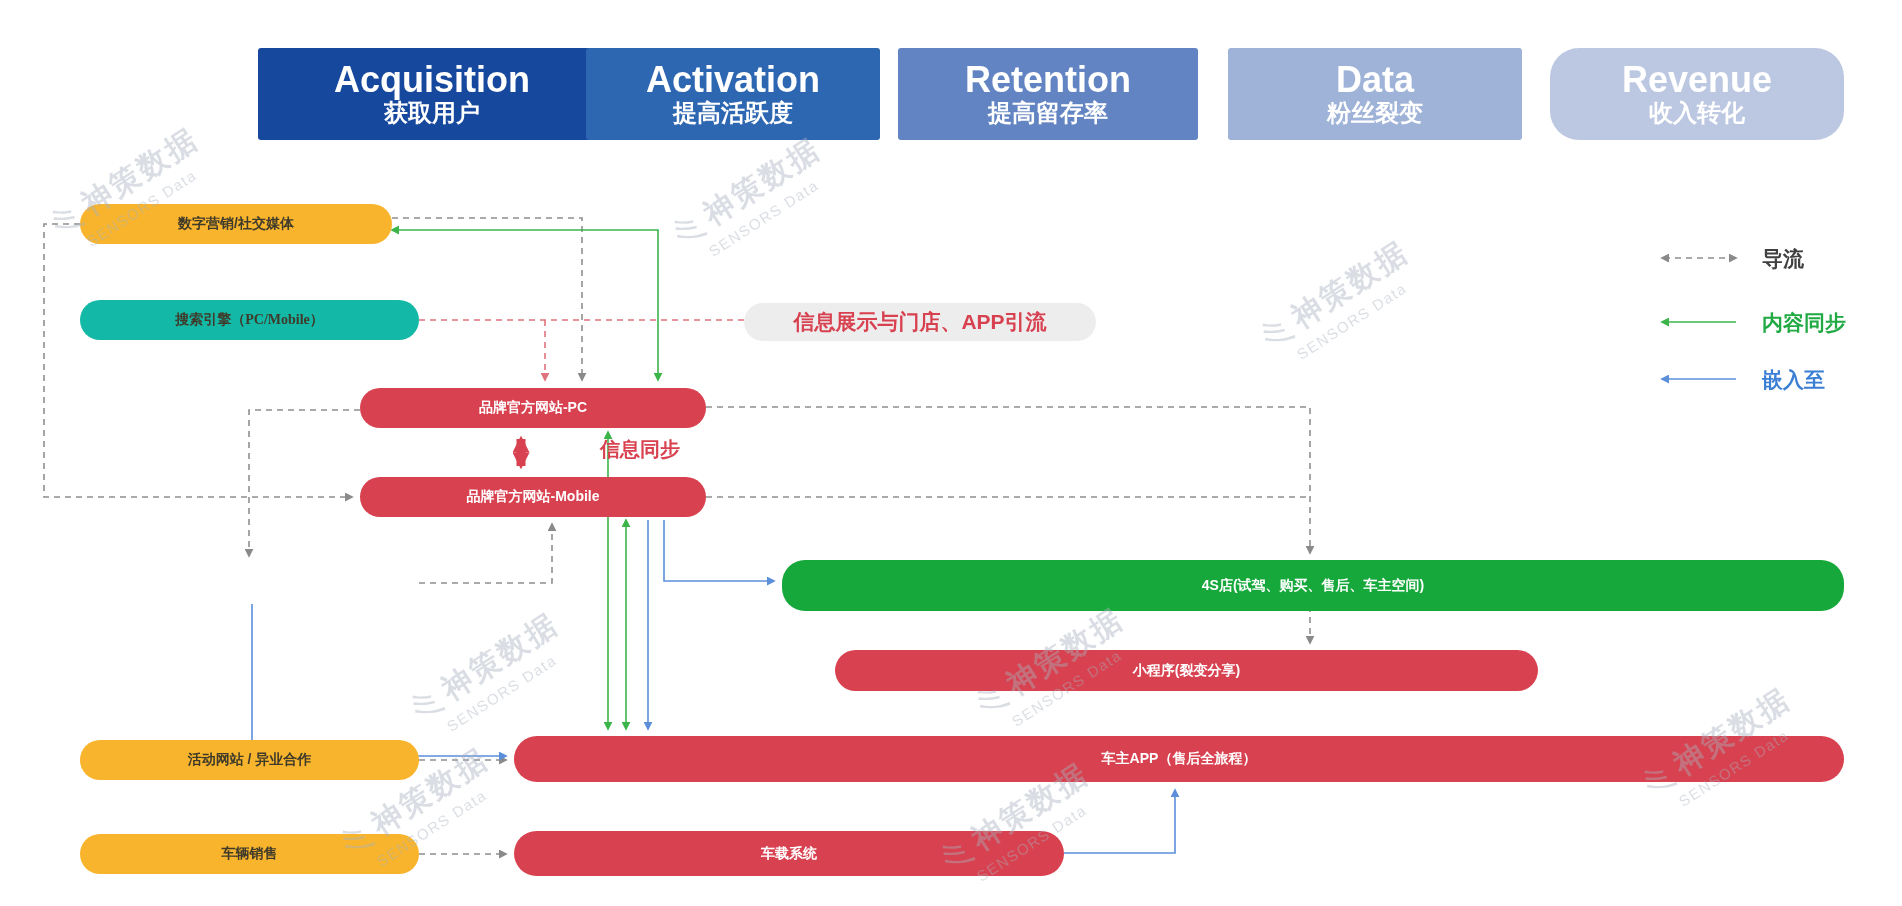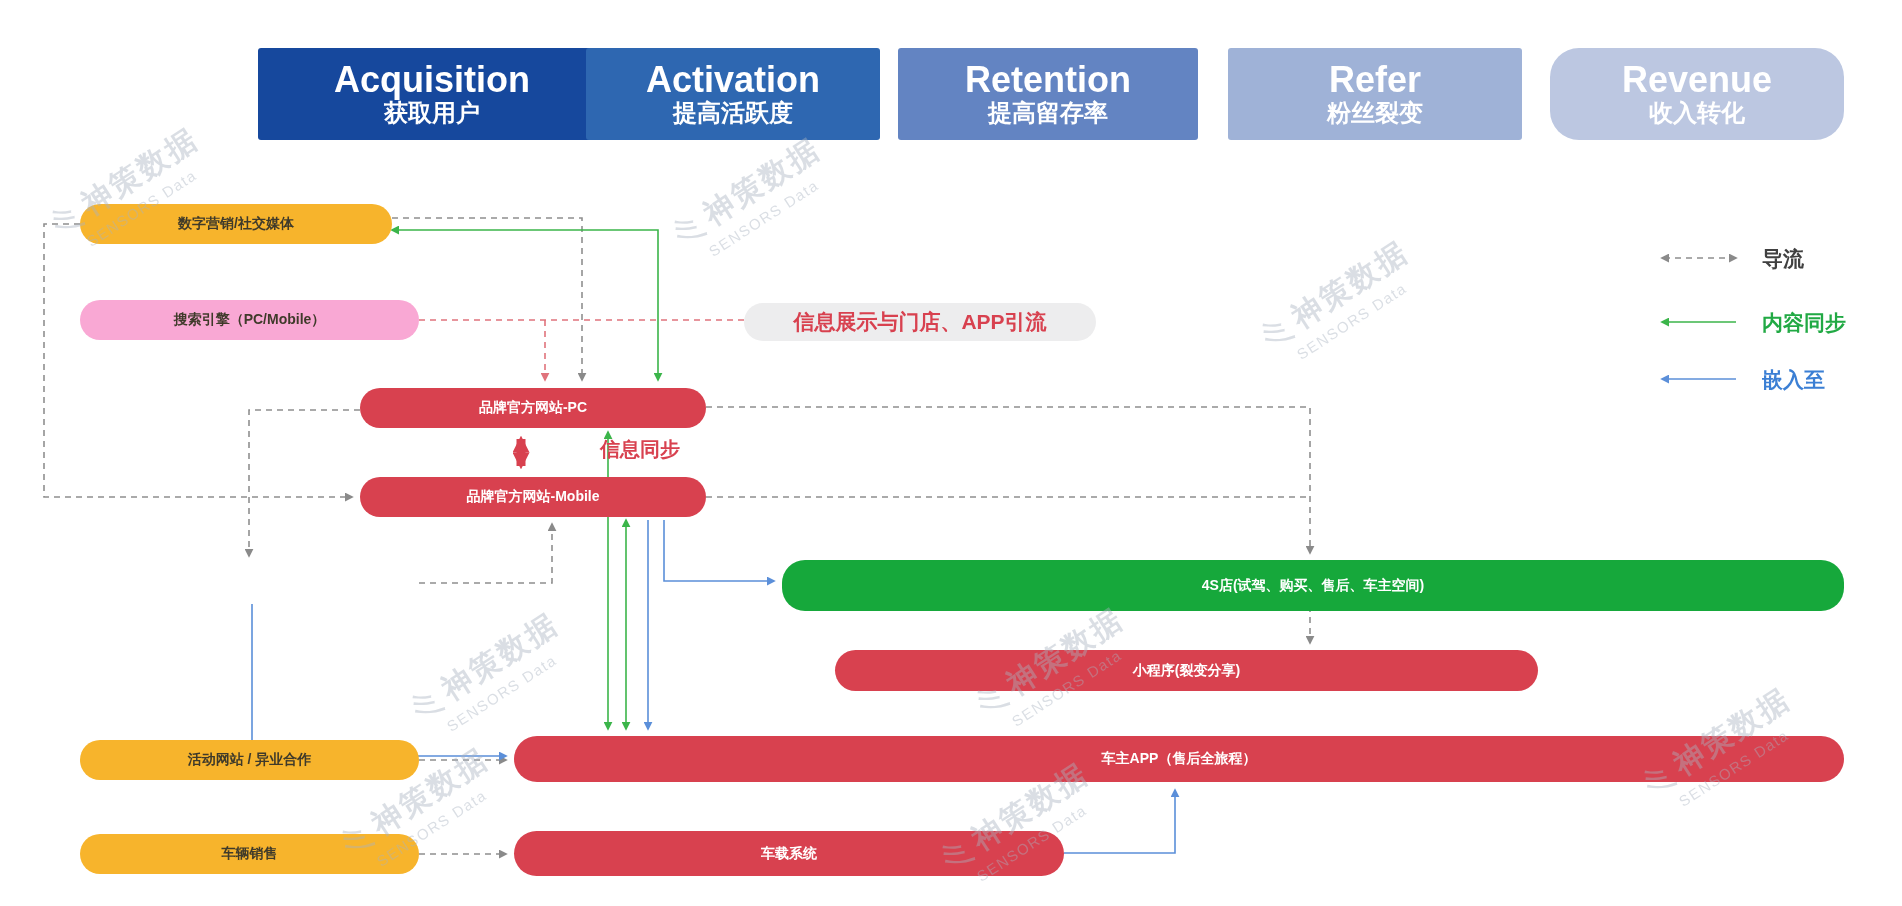--- a/index.html
+++ b/index.html
@@ -96,30 +96,30 @@
   </div>
   <div class="stage" style="left: 586px; width: 294px; background-color: rgb(46, 103, 177);">
     <span class="stage-en">Activation</span>
     <span class="stage-zh">提高活跃度</span>
   </div>
   <div class="stage" style="left: 898px; width: 300px; background-color: rgb(99, 132, 194);">
     <span class="stage-en">Retention</span>
     <span class="stage-zh">提高留存率</span>
   </div>
   <div class="stage" style="left: 1228px; width: 294px; background-color: rgb(159, 178, 215);">
-    <span class="stage-en">Refer</span>
+    <span class="stage-en">Data</span>
     <span class="stage-zh">粉丝裂变</span>
   </div>
   <div class="stage" style="left: 1550px; width: 294px; background-color: rgb(188, 199, 225); border-radius: 29px;">
     <span class="stage-en">Revenue</span>
     <span class="stage-zh">收入转化</span>
   </div>
 
   <div class="pill yellow" style="left: 80px; top: 204px; width: 312px; height: 40px; background-color: rgb(247, 180, 44);">数字营销/社交媒体</div>
-  <div class="pill yellow" style="left: 80px; top: 300px; width: 339px; height: 40px; background-color: #f9a8d4;">搜索引擎（PC/Mobile）</div>
+  <div class="pill yellow" style="left: 80px; top: 300px; width: 339px; height: 40px; background-color: #14b8a6; font-family: Liberation Serif, serif;">搜索引擎（PC/Mobile）</div>
   <div class="pill red" style="left: 360px; top: 388px; width: 346px; height: 40px; background-color: rgb(216, 65, 79);">品牌官方网站-PC</div>
   <div class="pill red" style="left: 360px; top: 477px; width: 346px; height: 40px; background-color: rgb(216, 65, 79);">品牌官方网站-Mobile</div>
   <div class="pill green" style="left: 782px; top: 560px; width: 1062px; height: 51px; background-color: rgb(22, 168, 59);">4S店(试驾、购买、售后、车主空间)</div>
   <div class="pill red" style="left: 835px; top: 650px; width: 703px; height: 41px; background-color: rgb(216, 65, 79);">小程序(裂变分享)</div>
   <div class="pill yellow" style="left: 80px; top: 740px; width: 339px; height: 40px; background-color: rgb(247, 180, 44);">活动网站 / 异业合作</div>
   <div class="pill red" style="left: 514px; top: 736px; width: 1330px; height: 46px; background-color: rgb(216, 65, 79);">车主APP（售后全旅程）</div>
   <div class="pill yellow" style="left: 80px; top: 834px; width: 339px; height: 40px; background-color: rgb(247, 180, 44);">车辆销售</div>
   <div class="pill red" style="left: 514px; top: 831px; width: 550px; height: 45px; background-color: rgb(216, 65, 79);">车载系统</div>
 
   <div class="note" style="left: 744px; top: 303px; width: 352px; height: 38px; background-color: rgb(237, 237, 238); color: rgb(216, 65, 79);">信息展示与门店、APP引流</div>

